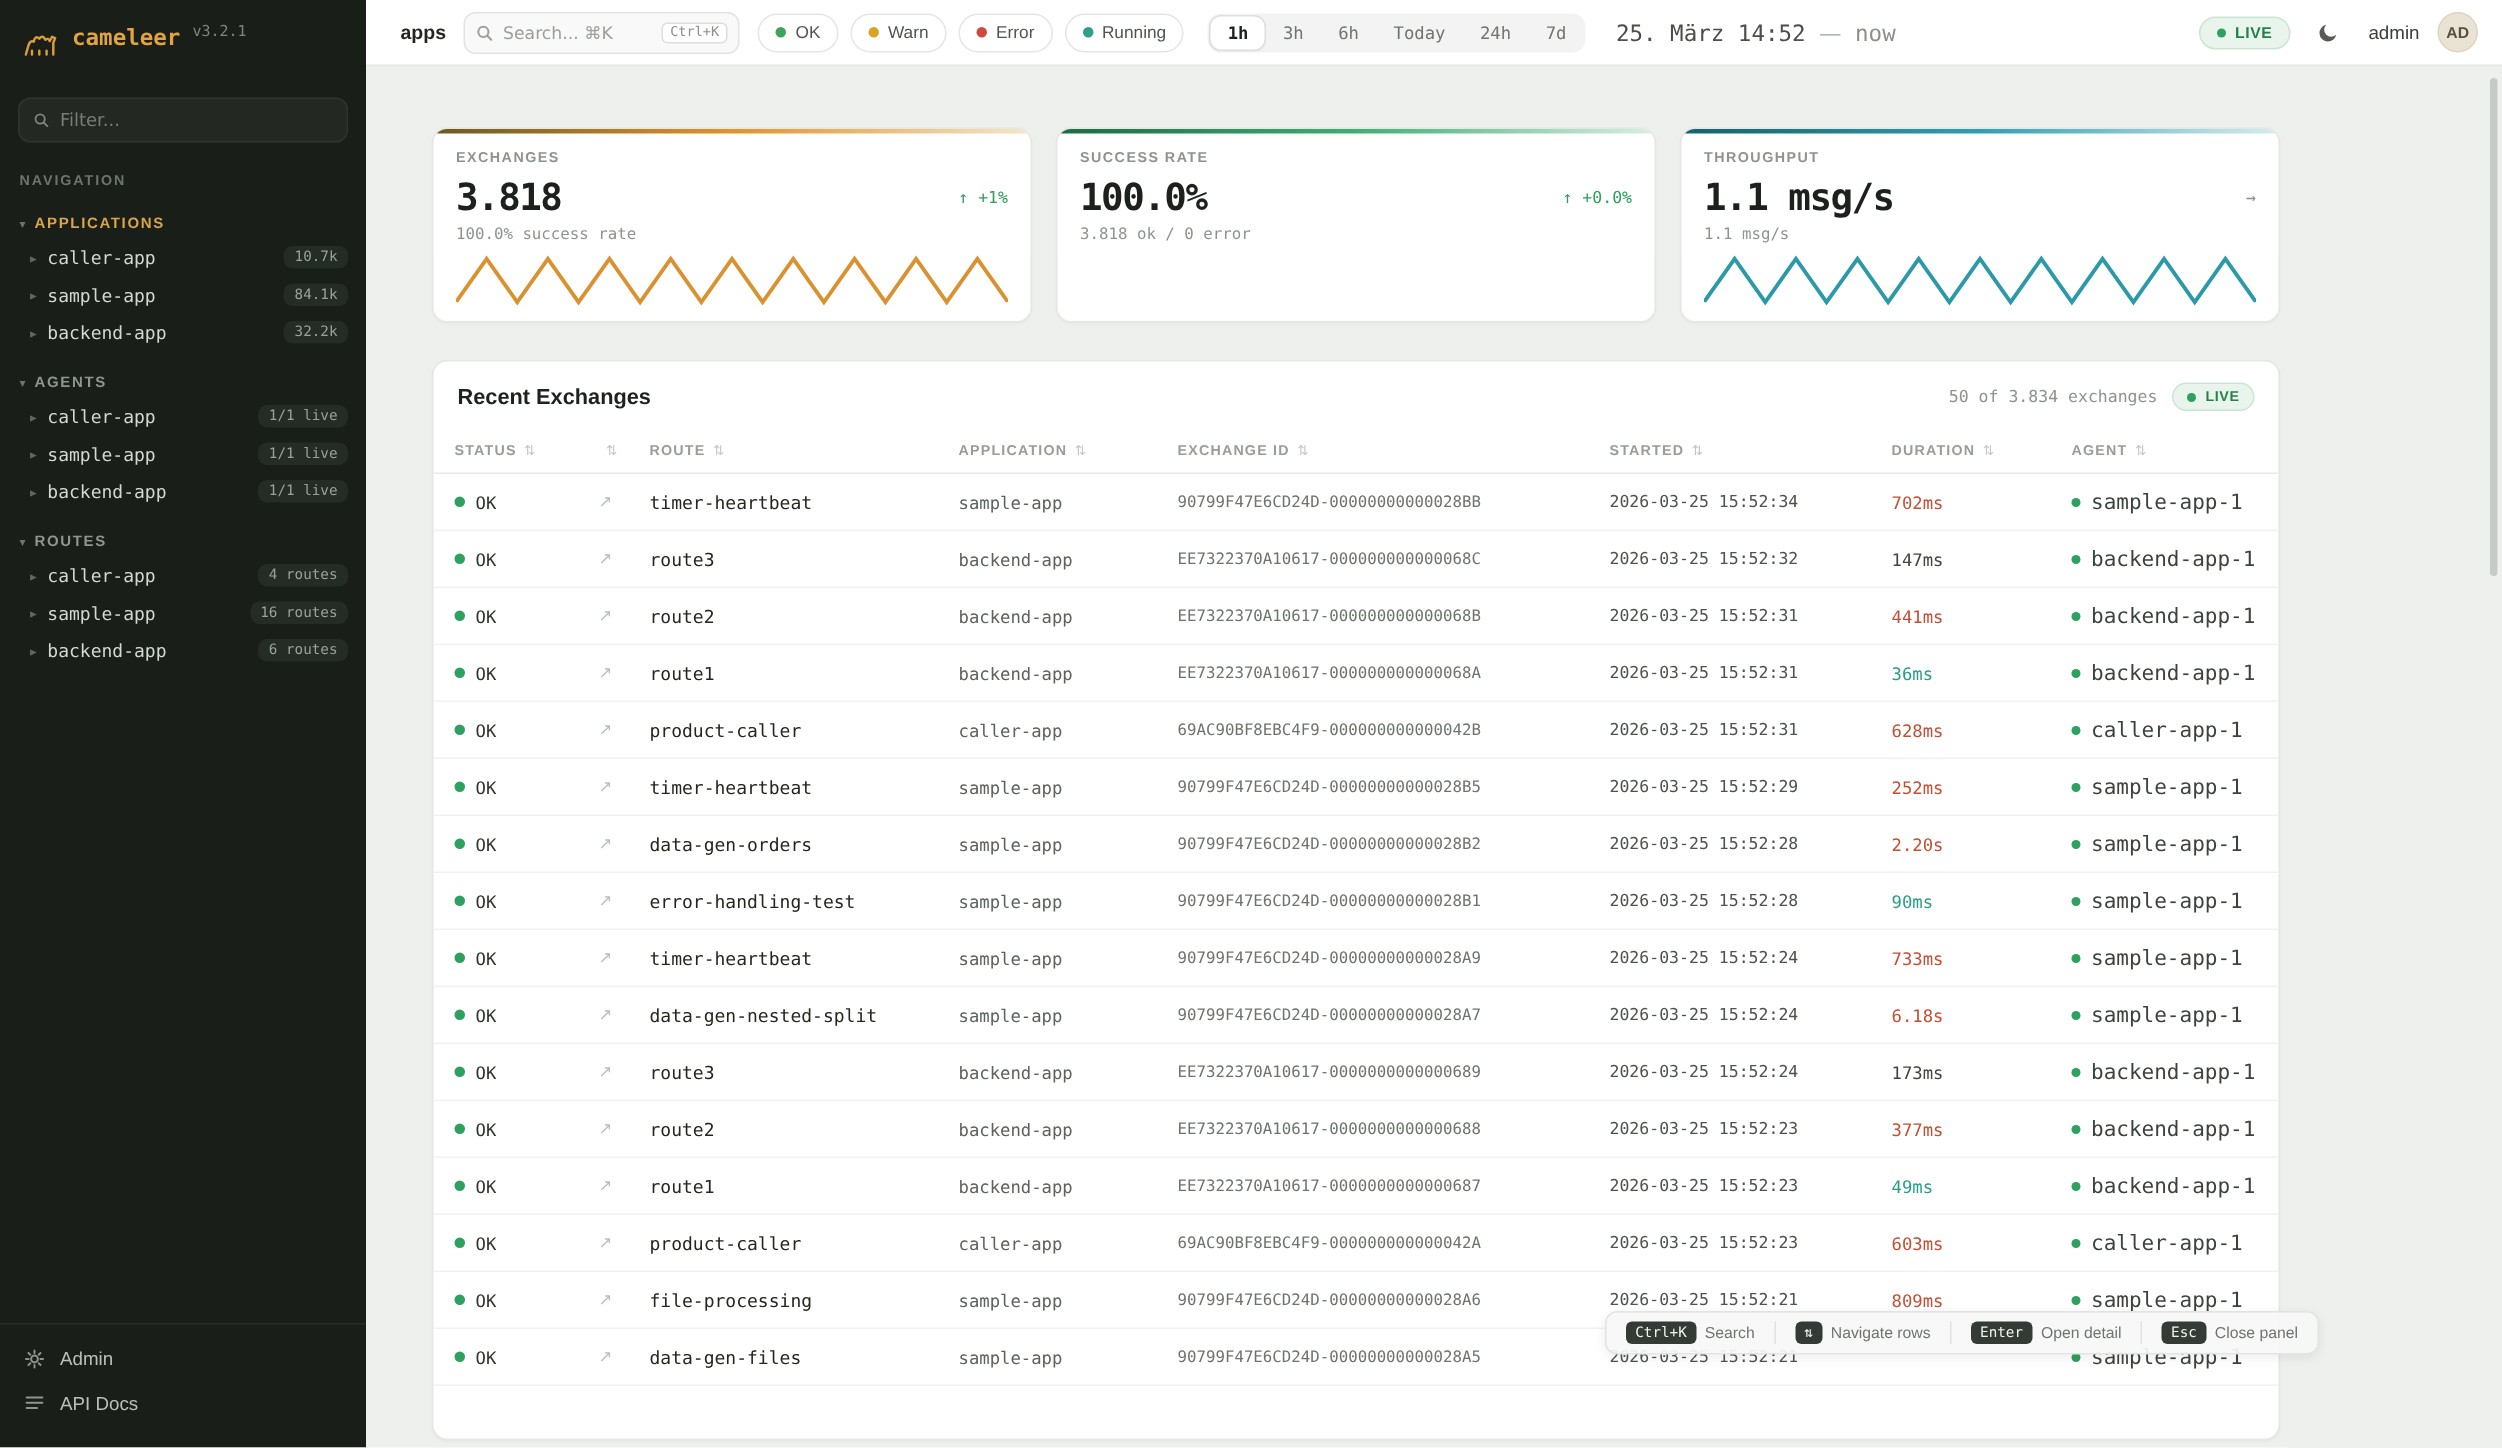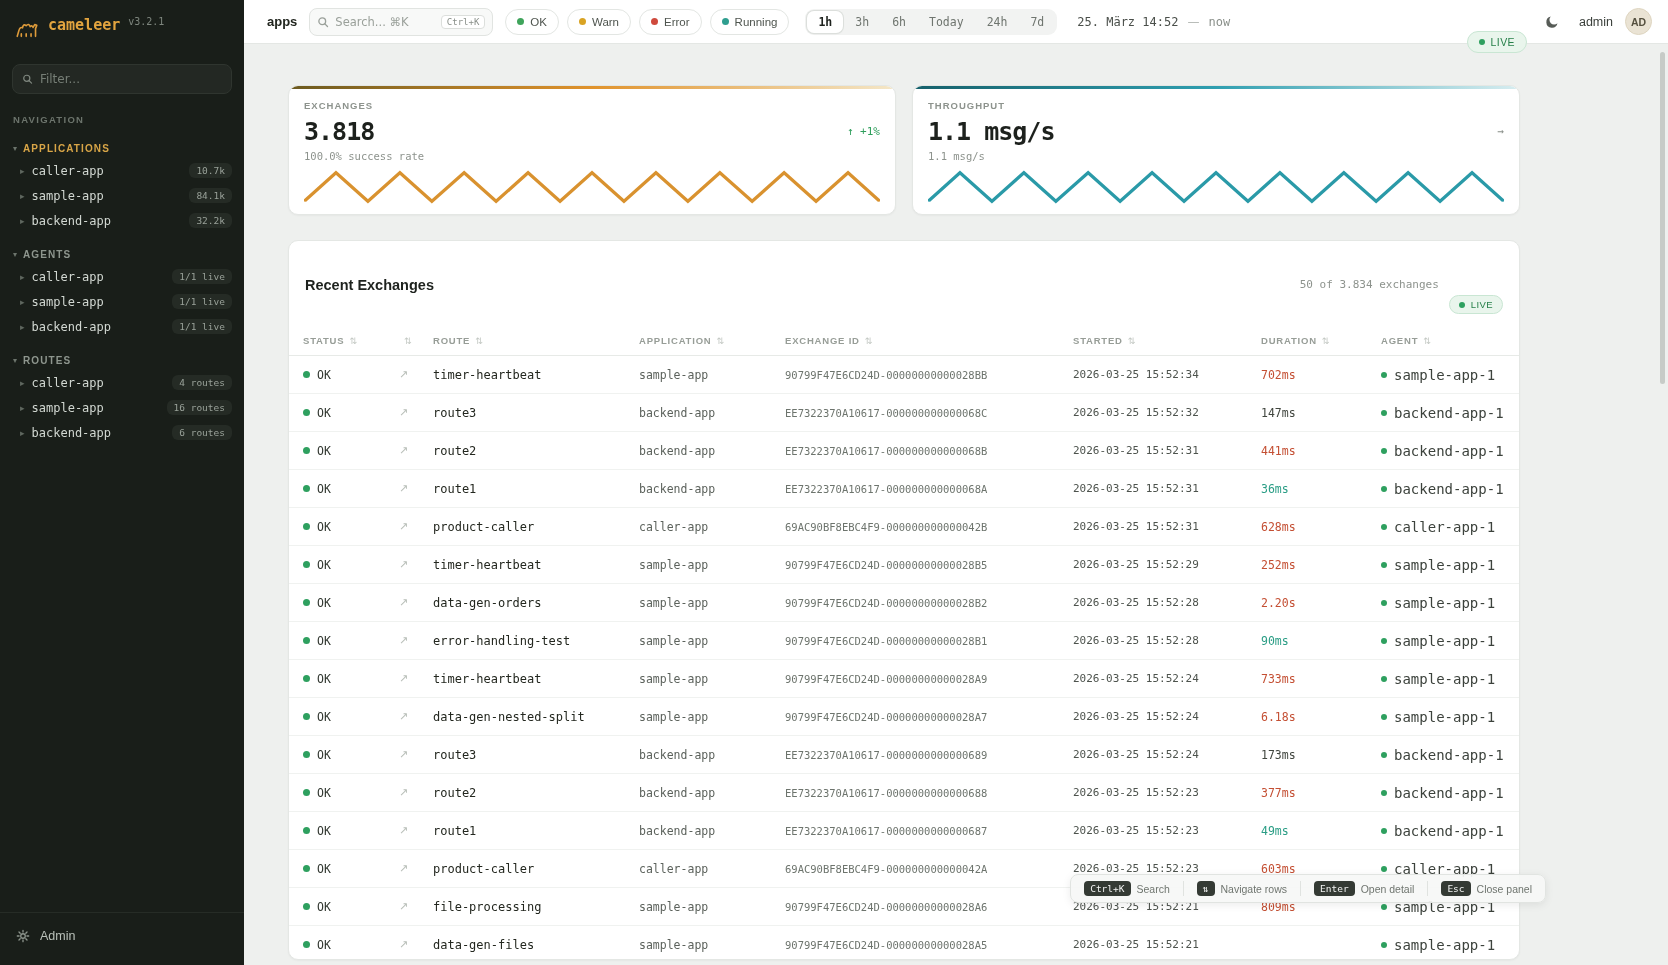--- a/index.html
+++ b/index.html
@@ -77,28 +77,28 @@
   .dot { width: 7px; height: 7px; border-radius: 50%; display: inline-block; }
   .timeseg { display: flex; align-items: center; background: #f2f3f2; border-radius: 9px; padding: 2px; gap: 1px; margin-left: 4px; }
   .tbtn {
     border: none; background: transparent; font-family: "DejaVu Sans Mono", monospace;
     font-size: 11.5px; color: #6f756f; padding: 4px 11px; border-radius: 7px; cursor: pointer;
   }
   .tbtn.active {
     background: #fff; color: #1e221e; font-weight: bold;
     box-shadow: 0 0 0 1px #dcdfdc, 0 1px 2px rgba(0,0,0,.08);
   }
-  .datetime { display: flex; align-items: center; gap: 9px; font-family: "DejaVu Sans Mono", monospace; font-size: 12px; color: #4a4f4a; margin-left: 8px; cursor: pointer; }
+  .datetime { display: flex; align-items: center; gap: 9px; font-family: "DejaVu Sans Mono", monospace; font-size: 15px; color: #4a4f4a; margin-left: 8px; cursor: pointer; }
   .datetime .sep { color: #b0b5b0; }
   .datetime .now { color: #8a908a; }
   .top-right { margin-left: auto; display: flex; align-items: center; gap: 12px; }
   .live-pill {
     display: flex; align-items: center; gap: 6px; background: #e9f5ec; border: 1px solid #c9e6d3;
-    color: #27804a; border-radius: 999px; padding: 4px 11px; font-size: 10.5px; font-weight: normal;
-    letter-spacing: .4px; cursor: pointer; margin-top: 40px;
+    color: #27804a; border-radius: 999px; padding: 4px 11px; font-size: 10.5px; font-weight: bold;
+    letter-spacing: .4px; cursor: pointer;
   }
   .live-dot { width: 6px; height: 6px; border-radius: 50%; background: #2ea05f; }
   .moon-btn { width: 28px; height: 28px; border: none; background: transparent; border-radius: 50%; display: flex; align-items: center; justify-content: center; cursor: pointer; color: #565b56; }
   .user-name { font-size: 12.5px; color: #3a3f3a; cursor: pointer; }
   .avatar {
     width: 27px; height: 27px; border-radius: 50%; background: #eae3d4; border: 1px solid #ded5c0;
     color: #55503f; font-size: 10.5px; font-weight: bold; display: flex; align-items: center; justify-content: center; cursor: pointer;
   }
 
   
@@ -264,20 +264,28 @@
 
     <div class="sidebar-footer">
       <div class="f-item">
         <span class="f-ico">
           <svg width="14" height="14" viewBox="0 0 16 16" fill="none" stroke="currentColor" stroke-width="1.5" stroke-linecap="round">
             <circle cx="8" cy="8" r="2.6"></circle>
             <path d="M8 1.5v2 M8 12.5v2 M1.5 8h2 M12.5 8h2 M3.4 3.4l1.4 1.4 M11.2 11.2l1.4 1.4 M12.6 3.4l-1.4 1.4 M4.8 11.2l-1.4 1.4"></path>
           </svg>
         </span>
         <span>Admin</span>
+      </div>
+      <div class="f-item">
+        <span class="f-ico">
+          <svg width="14" height="14" viewBox="0 0 16 16" fill="none" stroke="currentColor" stroke-width="1.5" stroke-linecap="round">
+            <path d="M2 3h12 M2 7h12 M2 11h8"></path>
+          </svg>
+        </span>
+        <span>API Docs</span>
       </div>
     </div>
   </aside>
 
   <div class="main">
     <header class="topbar">
       <div class="crumb">apps</div>
 
       <div class="searchbox">
         <svg width="12" height="12" viewBox="0 0 16 16" fill="none" stroke="#9aa09a" stroke-width="1.8" stroke-linecap="round">
@@ -346,20 +354,34 @@
       <div class="trend up">↑ +1%</div>
     </div>
     <div class="stat-sub">100.0% success rate</div>
     <div class="spark">
       <svg viewBox="0 0 200 36" preserveAspectRatio="none">
                 <polyline fill="none" stroke-width="1.6" points="0.0,32.4 11.1,3.6 22.2,32.4 33.3,3.6 44.4,32.4 55.6,3.6 66.7,32.4 77.8,3.6 88.9,32.4 100.0,3.6 111.1,32.4 122.2,3.6 133.3,32.4 144.4,3.6 155.6,32.4 166.7,3.6 177.8,32.4 188.9,3.6 200.0,32.4" stroke="#d9922f"></polyline>
               </svg>
     </div>
   </div>
           <div class="stat">
+    <div class="accent" style="background: linear-gradient(90deg, rgb(28, 107, 67), rgb(63, 174, 116), rgb(217, 239, 225));"></div>
+    <div class="stat-label">SUCCESS RATE</div>
+    <div class="value-row">
+      <div class="stat-value">100.0%</div>
+      <div class="trend up">↑ +0.0%</div>
+    </div>
+    <div class="stat-sub">3.818 ok / 0 error</div>
+    <div class="spark">
+      <svg viewBox="0 0 200 36" preserveAspectRatio="none">
+                <polyline fill="none" stroke-width="1.6" points=""></polyline>
+              </svg>
+    </div>
+  </div>
+          <div class="stat">
     <div class="accent" style="background: linear-gradient(90deg, rgb(22, 97, 107), rgb(47, 159, 176), rgb(215, 237, 240));"></div>
     <div class="stat-label">THROUGHPUT</div>
     <div class="value-row">
       <div class="stat-value">1.1 msg/s</div>
       <div class="trend neutral">→</div>
     </div>
     <div class="stat-sub">1.1 msg/s</div>
     <div class="spark">
       <svg viewBox="0 0 200 36" preserveAspectRatio="none">
                 <polyline fill="none" stroke-width="1.6" points="0.0,32.4 11.1,3.6 22.2,32.4 33.3,3.6 44.4,32.4 55.6,3.6 66.7,32.4 77.8,3.6 88.9,32.4 100.0,3.6 111.1,32.4 122.2,3.6 133.3,32.4 144.4,3.6 155.6,32.4 166.7,3.6 177.8,32.4 188.9,3.6 200.0,32.4" stroke="#2a9aa8"></polyline>

